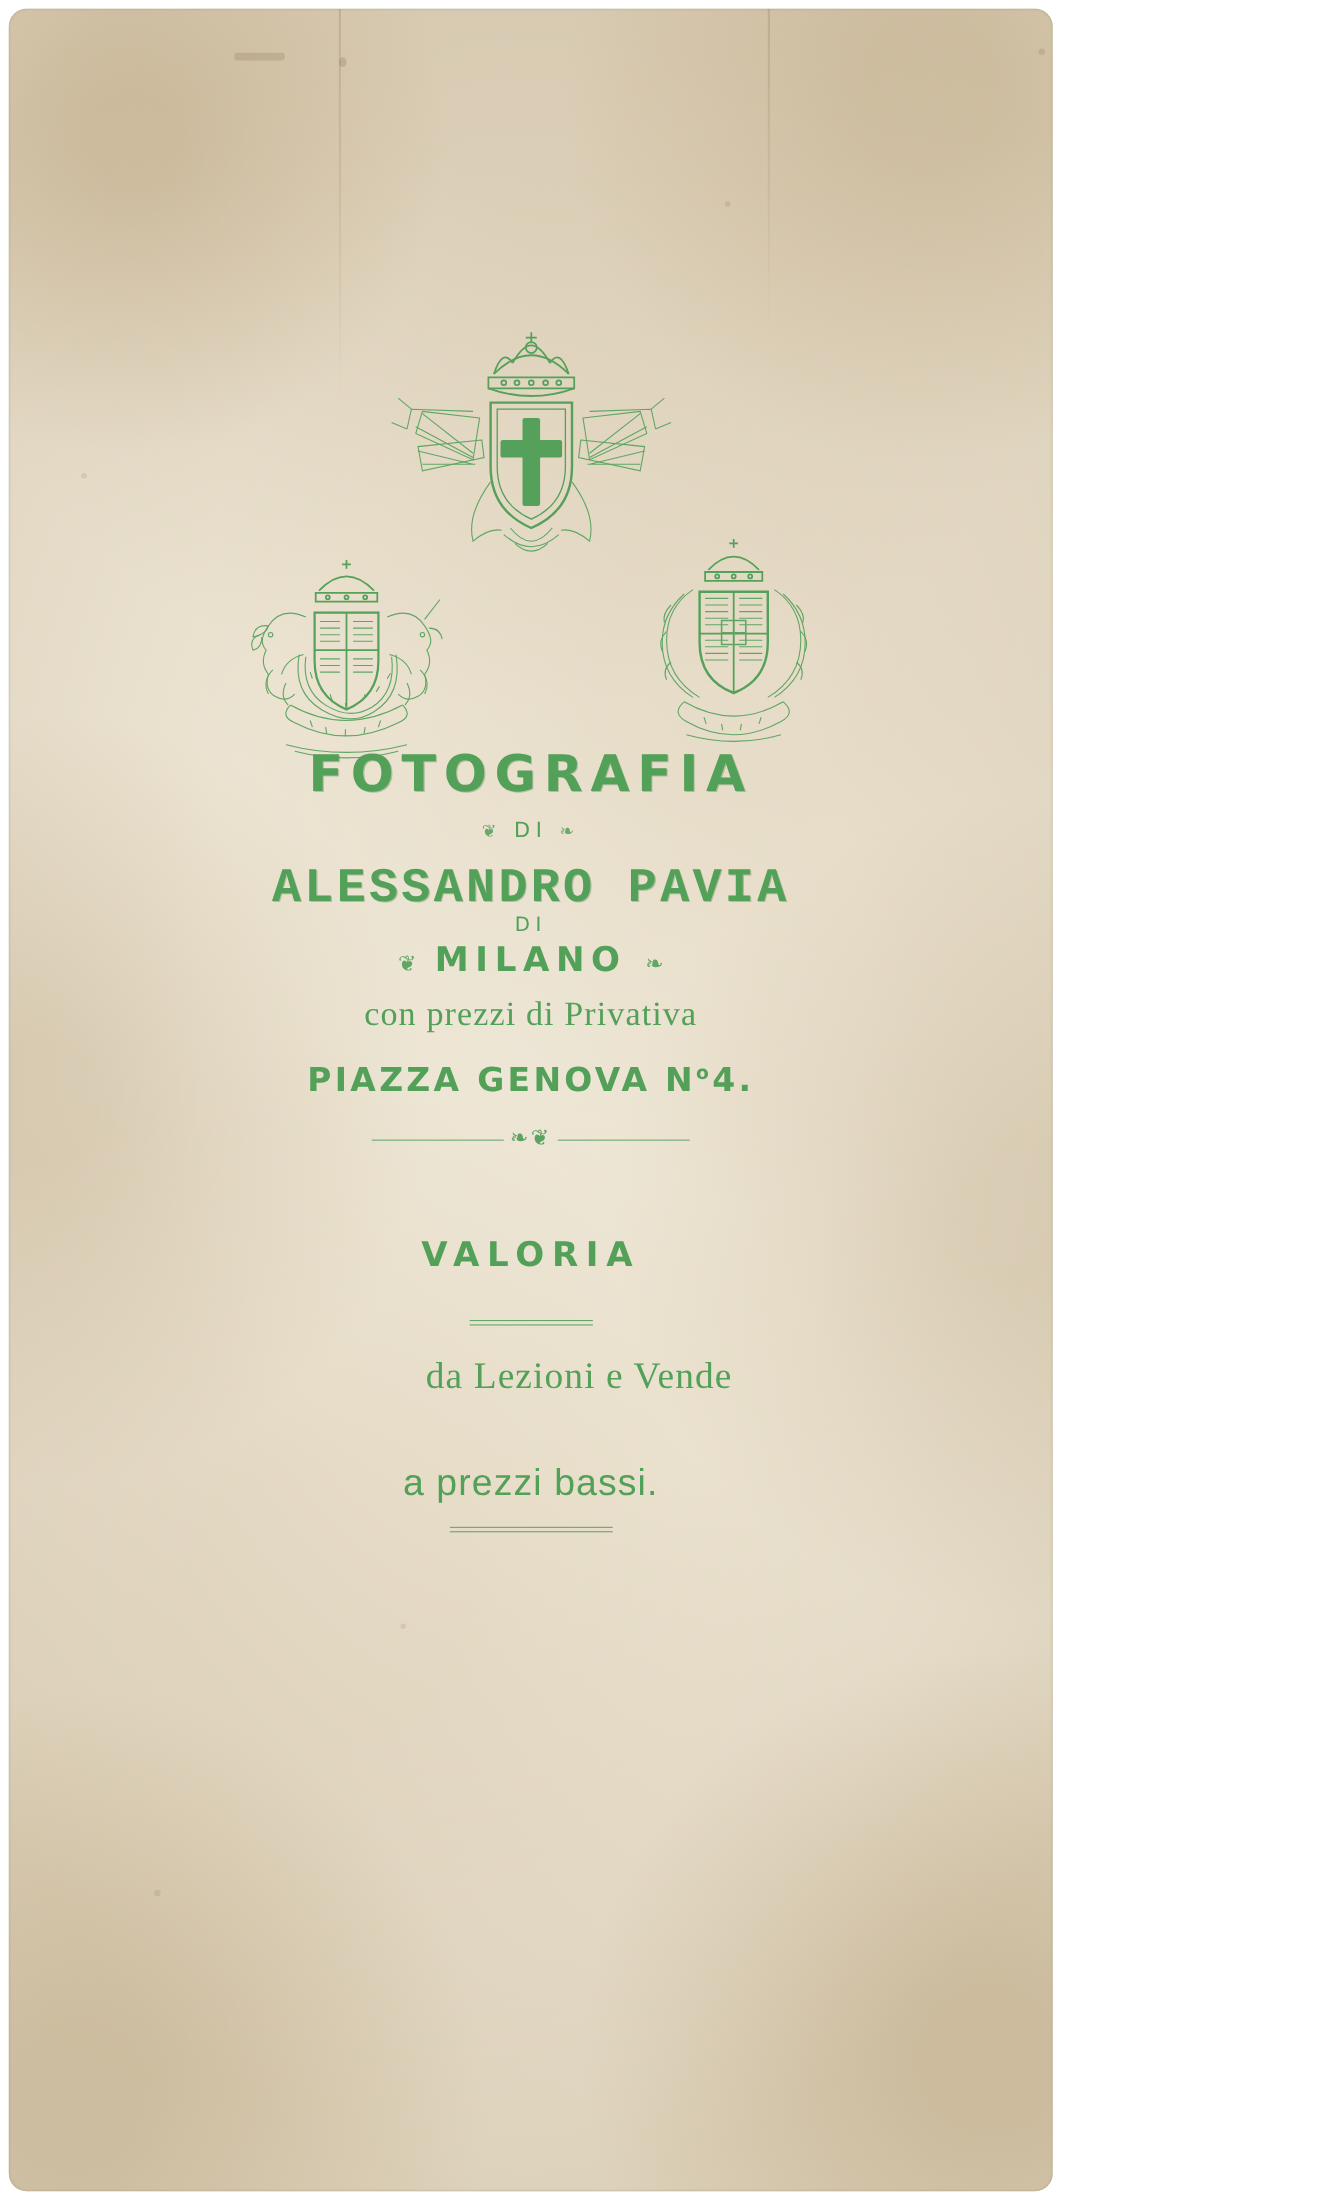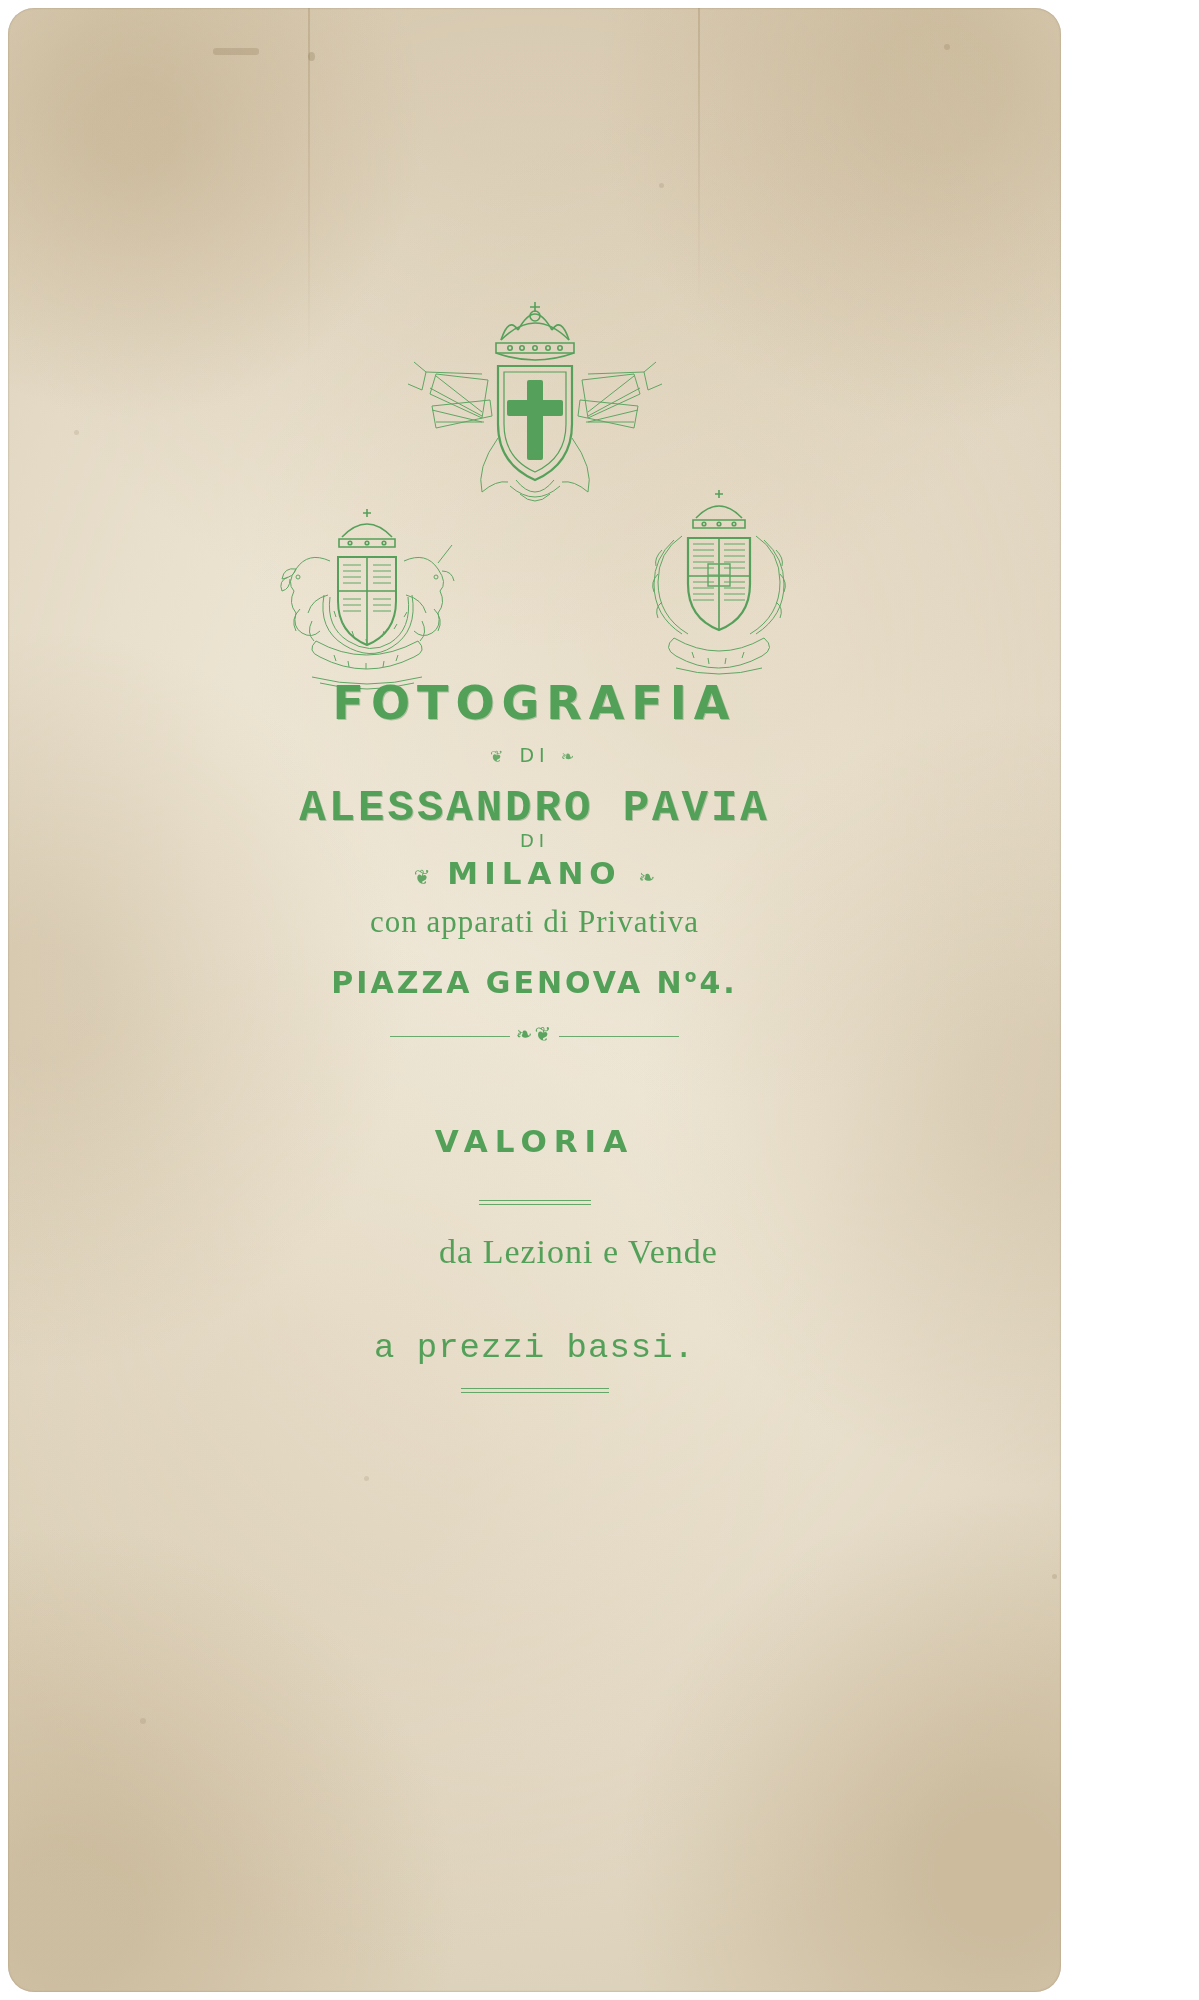--- a/index.html
+++ b/index.html
@@ -12,23 +12,23 @@
     height: 2000px;
     overflow: hidden;
     font-family: "Liberation Serif", serif;
   }
 
   
   #card {
     position: absolute;
     left: 8px;
     top: 8px;
-    width: 1053px;
+    width: 949px;
     height: 1984px;
-    border-radius: 26px;
+    border-radius: 16px;
     background:
       radial-gradient(ellipse 70% 55% at 50% 45%, #efe8d8 0%, #ece4d2 45%, #e4dac6 78%, #ddd2bb 100%);
     box-shadow: 0 0 2px rgba(120,105,80,.55) inset;
     overflow: hidden;
   }
 
   
   #card::before {
     content: "";
     position: absolute;
@@ -177,21 +177,21 @@
     transform: translateX(-50%);
     height: 3px;
     border-top: 1px solid #63a868;
     border-bottom: 1px solid #63a868;
   }
   #rule-1 { top: 1192px; width: 112px; }
   #rule-2 { top: 1380px; width: 148px; }
 
   .t-l1 { top: 1227px; font-size: 34px; font-family: "Liberation Serif", serif; letter-spacing: 1px; margin-left: 44px; }
   .t-l2 { top: 1275px; font-size: 34px; font-family: "Liberation Serif", serif; letter-spacing: 1px; }
-  .t-l3 { top: 1323px; font-size: 34px; font-family: Liberation Mono, monospace; letter-spacing: 1px; text-align: center; }
+  .t-l3 { top: 1323px; font-size: 34px; font-family: Liberation Sans, sans-serif; letter-spacing: 1px; text-align: center; }
 
   svg { display: block; }
   .ink { stroke: #55a05a; fill: none; stroke-width: 1.6; }
   .ink-f { fill: #55a05a; }
   .ink-thin { stroke: #5fa664; fill: none; stroke-width: 1; }
 </style>
 </head>
 <body>
 
 <div id="card">
@@ -366,21 +366,21 @@
     <div class="txt t-name">ALESSANDRO PAVIA</div>
 
     <div class="txt t-di2">DI</div>
 
     <div class="txt t-city">
       <span class="orn">❦</span>
       <span>MILANO</span>
       <span class="orn">❧</span>
     </div>
 
-    <div class="txt t-priv">con apparati di Privativa</div>
+    <div class="txt t-priv">con prezzi di Privativa</div>
 
     <div class="txt t-piazza">
       <span>PIAZZA GENOVA N</span><sup>o</sup><span>4.</span>
     </div>
 
     <div class="divider-orn">
       <span class="line"></span>❧❦<span class="line"></span>
     </div>
 
     <div class="txt t-genova">VALORIA</div>

